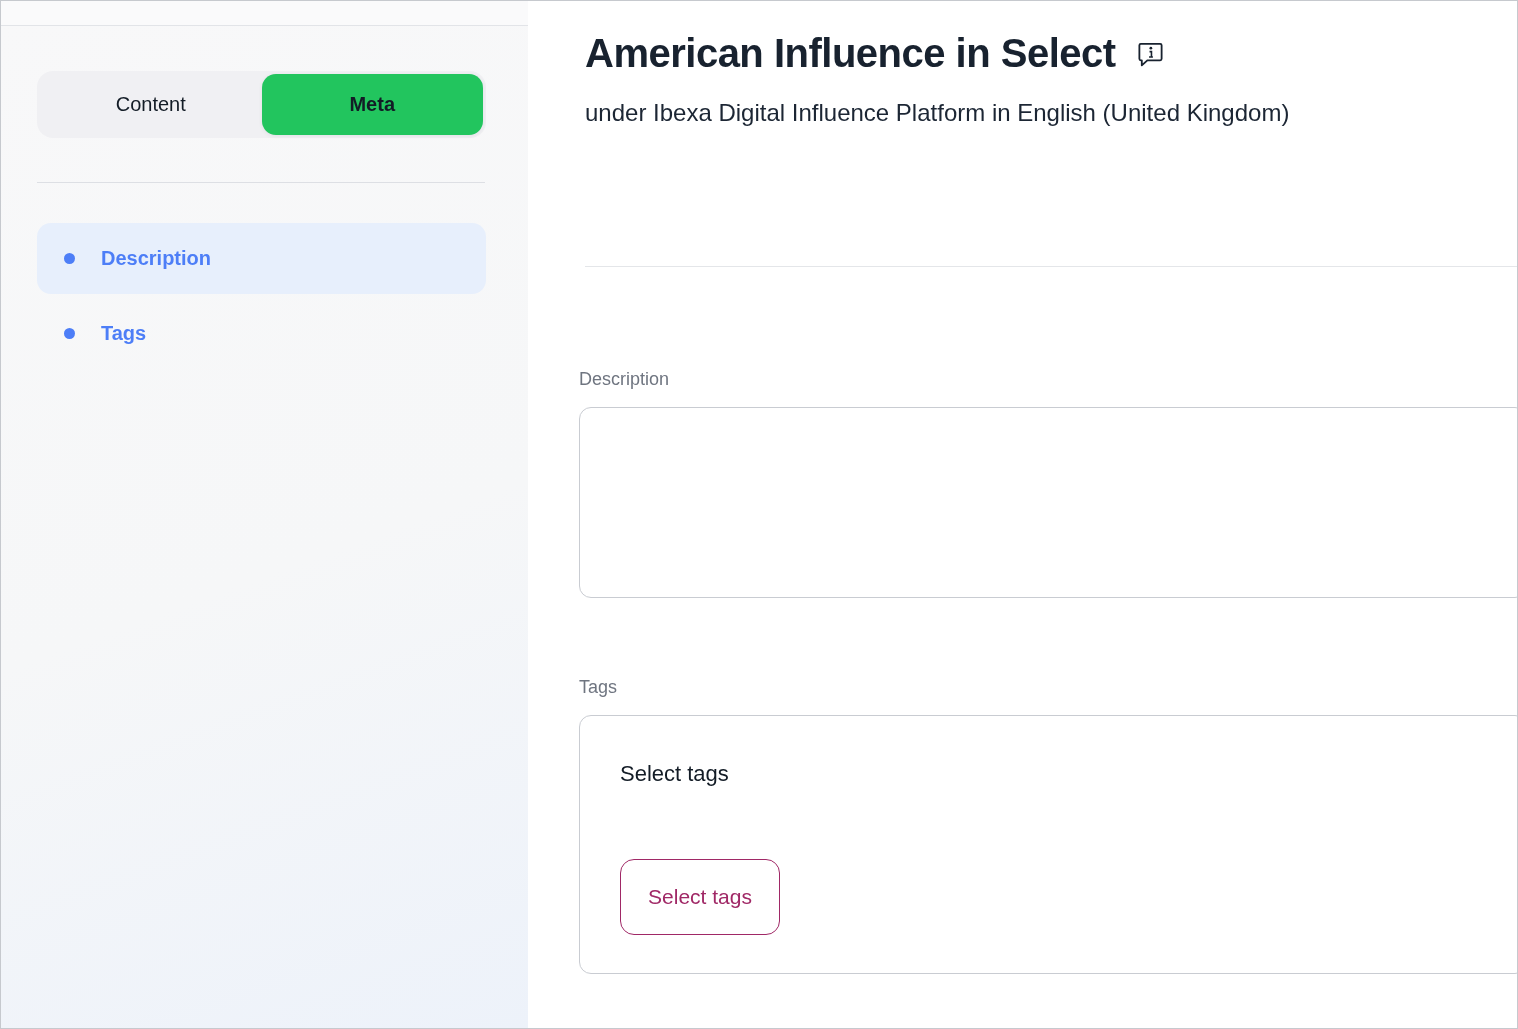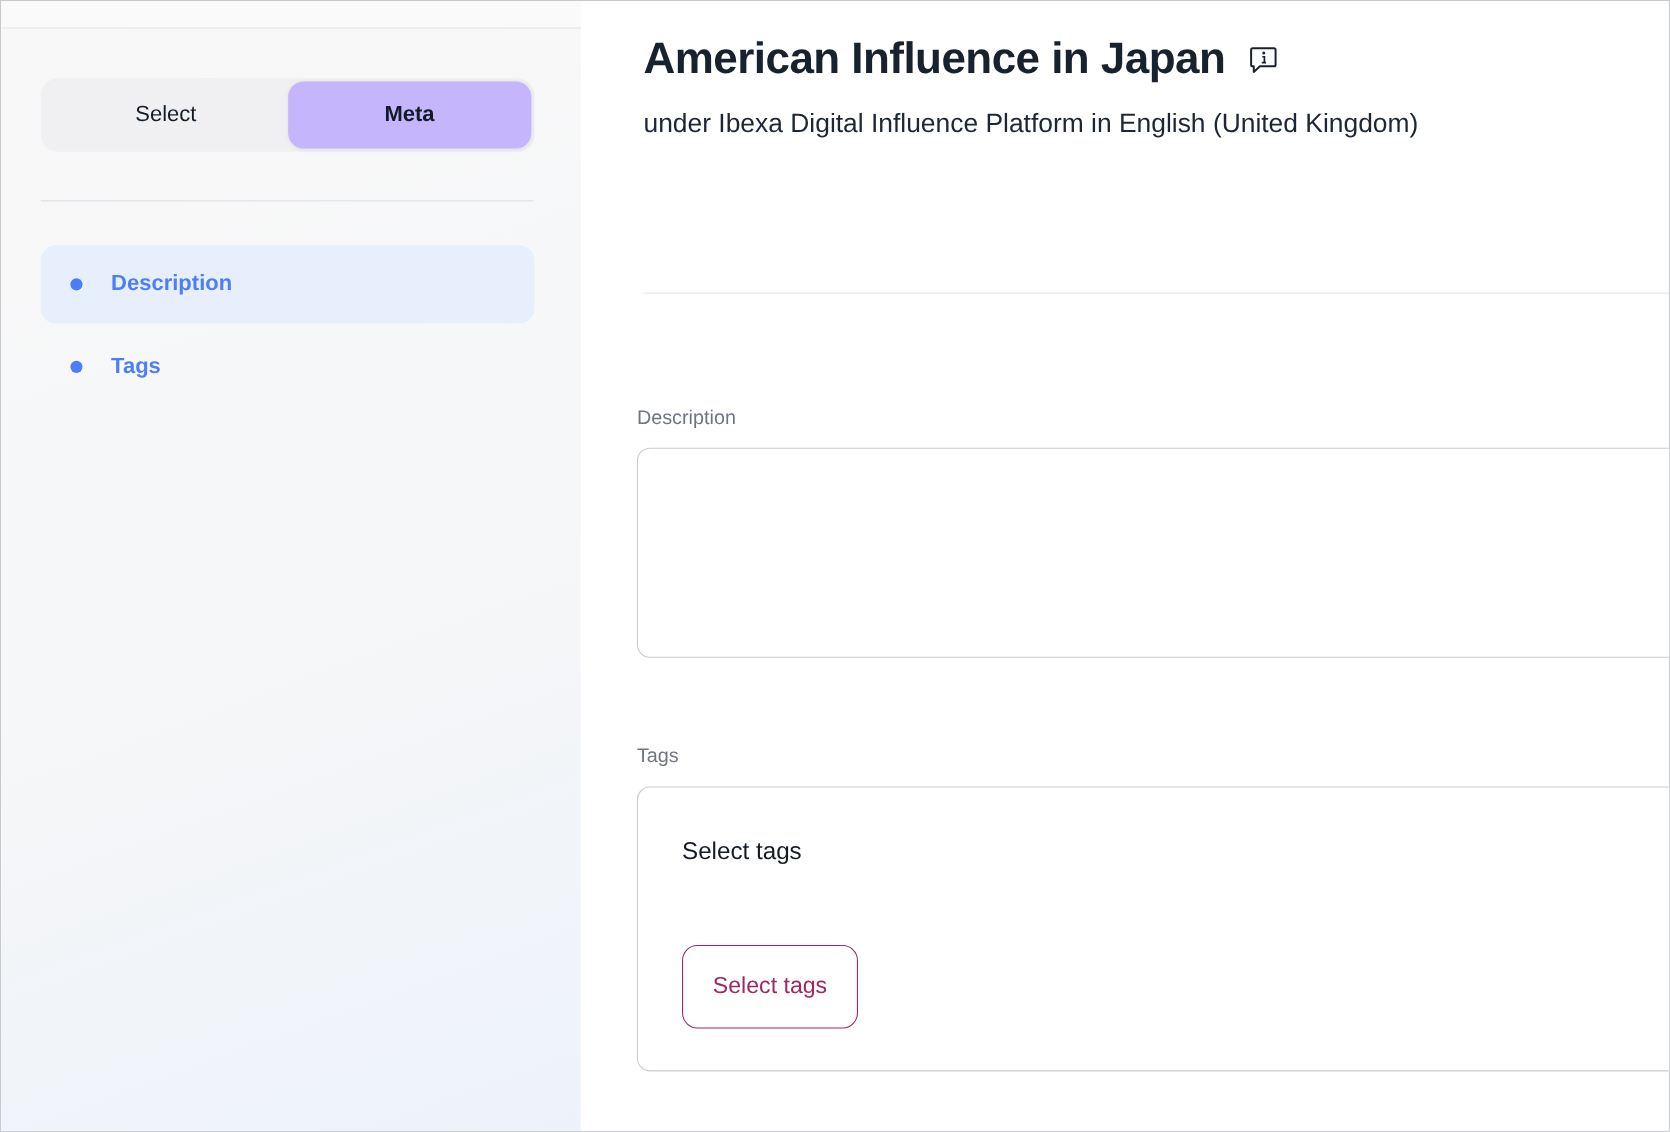--- a/index.html
+++ b/index.html
@@ -42,21 +42,21 @@
     flex: 1;
     display: flex;
     align-items: center;
     justify-content: center;
     font-size: 20px;
     color: #131c26;
     border-radius: 14px;
     cursor: pointer;
   }
   .tab.active {
-    background: #c4b5fd;
+    background: #22c55e;
     font-weight: 700;
     box-shadow: 0 1px 4px rgba(20,30,50,0.07);
   }
   .sidebar-divider {
     position: absolute;
     left: 36px; top: 181px;
     width: 448px; height: 1px;
     background: #dddfe4;
   }
   .anchor-nav {
@@ -175,42 +175,42 @@
 </style>
 </head>
 <body>
 
 <div class="page">
 
   <div class="left-panel">
     <div class="panel-header"></div>
 
     <div class="tab-switcher">
-      <div class="tab">Select</div>
+      <div class="tab">Content</div>
       <div class="tab active">Meta</div>
     </div>
 
     <div class="sidebar-divider"></div>
 
     <div class="anchor-nav">
       <div class="nav-item active">
         <span class="nav-dot"></span>
         <span>Description</span>
       </div>
       <div class="nav-item">
         <span class="nav-dot"></span>
         <span>Tags</span>
       </div>
     </div>
   </div>
 
   <div class="main">
 
     <div class="title-row">
-      <h1 class="page-title" style="margin:0">American Influence in Japan</h1>
+      <h1 class="page-title" style="margin:0">American Influence in Select</h1>
       <span class="info-icon">
         <svg width="29" height="29" viewBox="0 0 24 24" fill="none">
           <path d="M4 3.2 h16 a1.2 1.2 0 0 1 1.2 1.2 v11.2 a1.2 1.2 0 0 1 -1.2 1.2 h-10.6 l-4.6 4.2 v-4.2 h-0.8 a1.2 1.2 0 0 1 -1.2 -1.2 v-11.2 a1.2 1.2 0 0 1 1.2 -1.2 z" stroke="#18222f" stroke-width="1.5" stroke-linejoin="round"></path>
           <circle cx="12.3" cy="6.8" r="1.15" fill="#18222f"></circle>
           <path d="M11.2 9.6 h1.6 v4.4 h1 M10.8 14 h3.2" stroke="#18222f" stroke-width="1.3"></path>
         </svg>
       </span>
     </div>
 
     <div class="subtitle">under Ibexa Digital Influence Platform in English (United Kingdom)</div>

